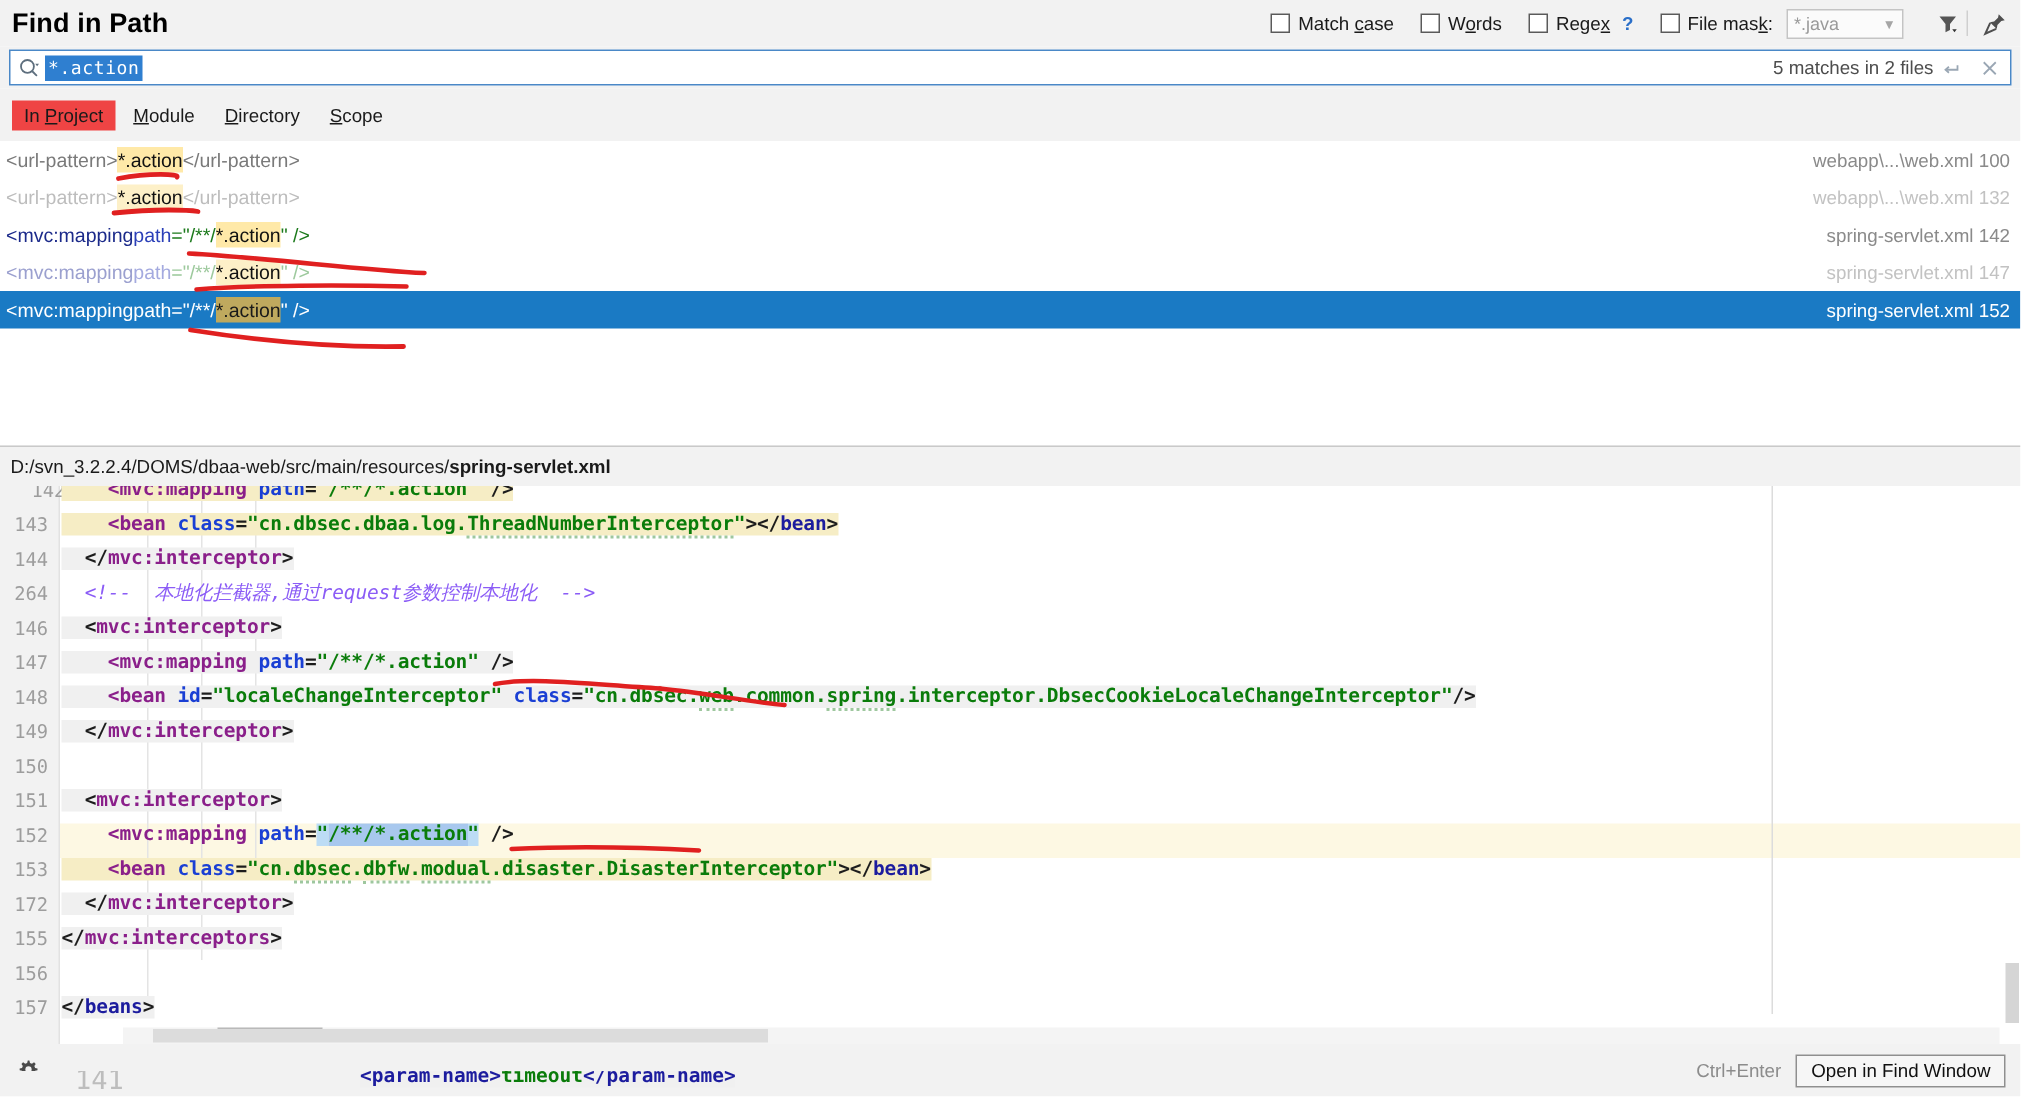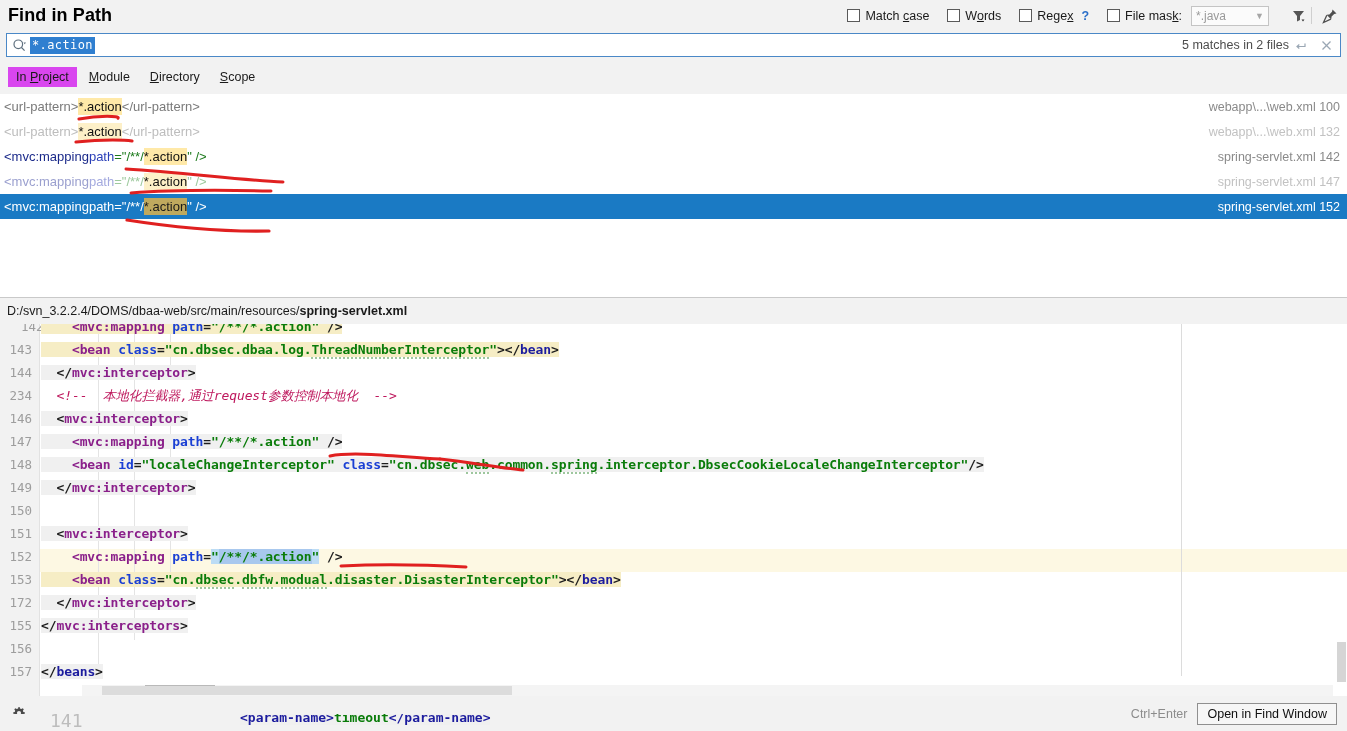--- a/index.html
+++ b/index.html
@@ -74,21 +74,21 @@
 
   
   .scoperow {
     position: absolute; left: 0; top: 59px; width: 1347px; height: 35px;
     background: #f2f2f2; display: flex; align-items: center; padding-left: 8px;
   }
   .scopetab {
     padding: 3px 8px; font-size: 12.5px; color: #1a1a1a; margin-right: 4px;
     cursor: default;
   }
-  .scopetab.active { background: #d946ef; }
+  .scopetab.active { background: #ef4444; }
 
   
   .results {
     position: absolute; left: 0; top: 94px; width: 1347px; height: 203px;
     background: #ffffff; overflow: hidden;
   }
   .rrow {
     position: relative; height: 25px; display: flex; align-items: center;
     padding: 0 5px 0 4px; white-space: nowrap; font-size: 13px;
     font-family: "Liberation Sans", sans-serif;
@@ -147,21 +147,21 @@
   .rowband {
     position: absolute; left: 0; width: 1347px; height: 23px;
   }
   .band-yellow { background: #fdf8e3; }
   .seg { background: #f0f0f0; }
   .seg-y { background: #f6edc5; }
   .c-tag { color: #1c1c9e; font-weight: bold; }
   .c-ns { color: #8a1f8a; font-weight: bold; }
   .c-attr { color: #1a3fd4; font-weight: bold; }
   .c-str { color: #0a7c0a; font-weight: bold; }
-  .c-cmt { color: #be185d; font-style: italic; text-align: right; }
+  .c-cmt { color: #8b5cf6; font-style: italic; text-align: right; }
   .c-punc { color: #1c1c1c; font-weight: bold; }
   .sel-blue { background: #a8c8ee; }
   .sel-lblue { background: #bcdcf5; }
   .squig {
     border-bottom: 2px dotted #9ec79e;
   }
   .guide {
     position: absolute; width: 1px; background: #e4e4e4;
   }
   .rightmargin {
@@ -360,21 +360,21 @@
   </div>
 
   <div class="preview">
 
     <div class="rowband band-yellow" style="top:225px;"></div>
 
     <div class="gutter" id="gutter">
         <div class="gnum" style="top: -5px; padding-left: 22px;">142</div>
         <div class="gnum" style="top: 18px;">143</div>
         <div class="gnum" style="top: 41px;">144</div>
-        <div class="gnum" style="top: 64px;">234</div>
+        <div class="gnum" style="top: 64px;">264</div>
         <div class="gnum" style="top: 87px;">146</div>
         <div class="gnum" style="top: 110px;">147</div>
         <div class="gnum" style="top: 133px;">148</div>
         <div class="gnum" style="top: 156px;">149</div>
         <div class="gnum" style="top: 179px;">150</div>
         <div class="gnum" style="top: 202px;">151</div>
         <div class="gnum" style="top: 225px;">152</div>
         <div class="gnum" style="top: 248px;">153</div>
         <div class="gnum" style="top: 271px;">172</div>
         <div class="gnum" style="top: 294px;">155</div>

